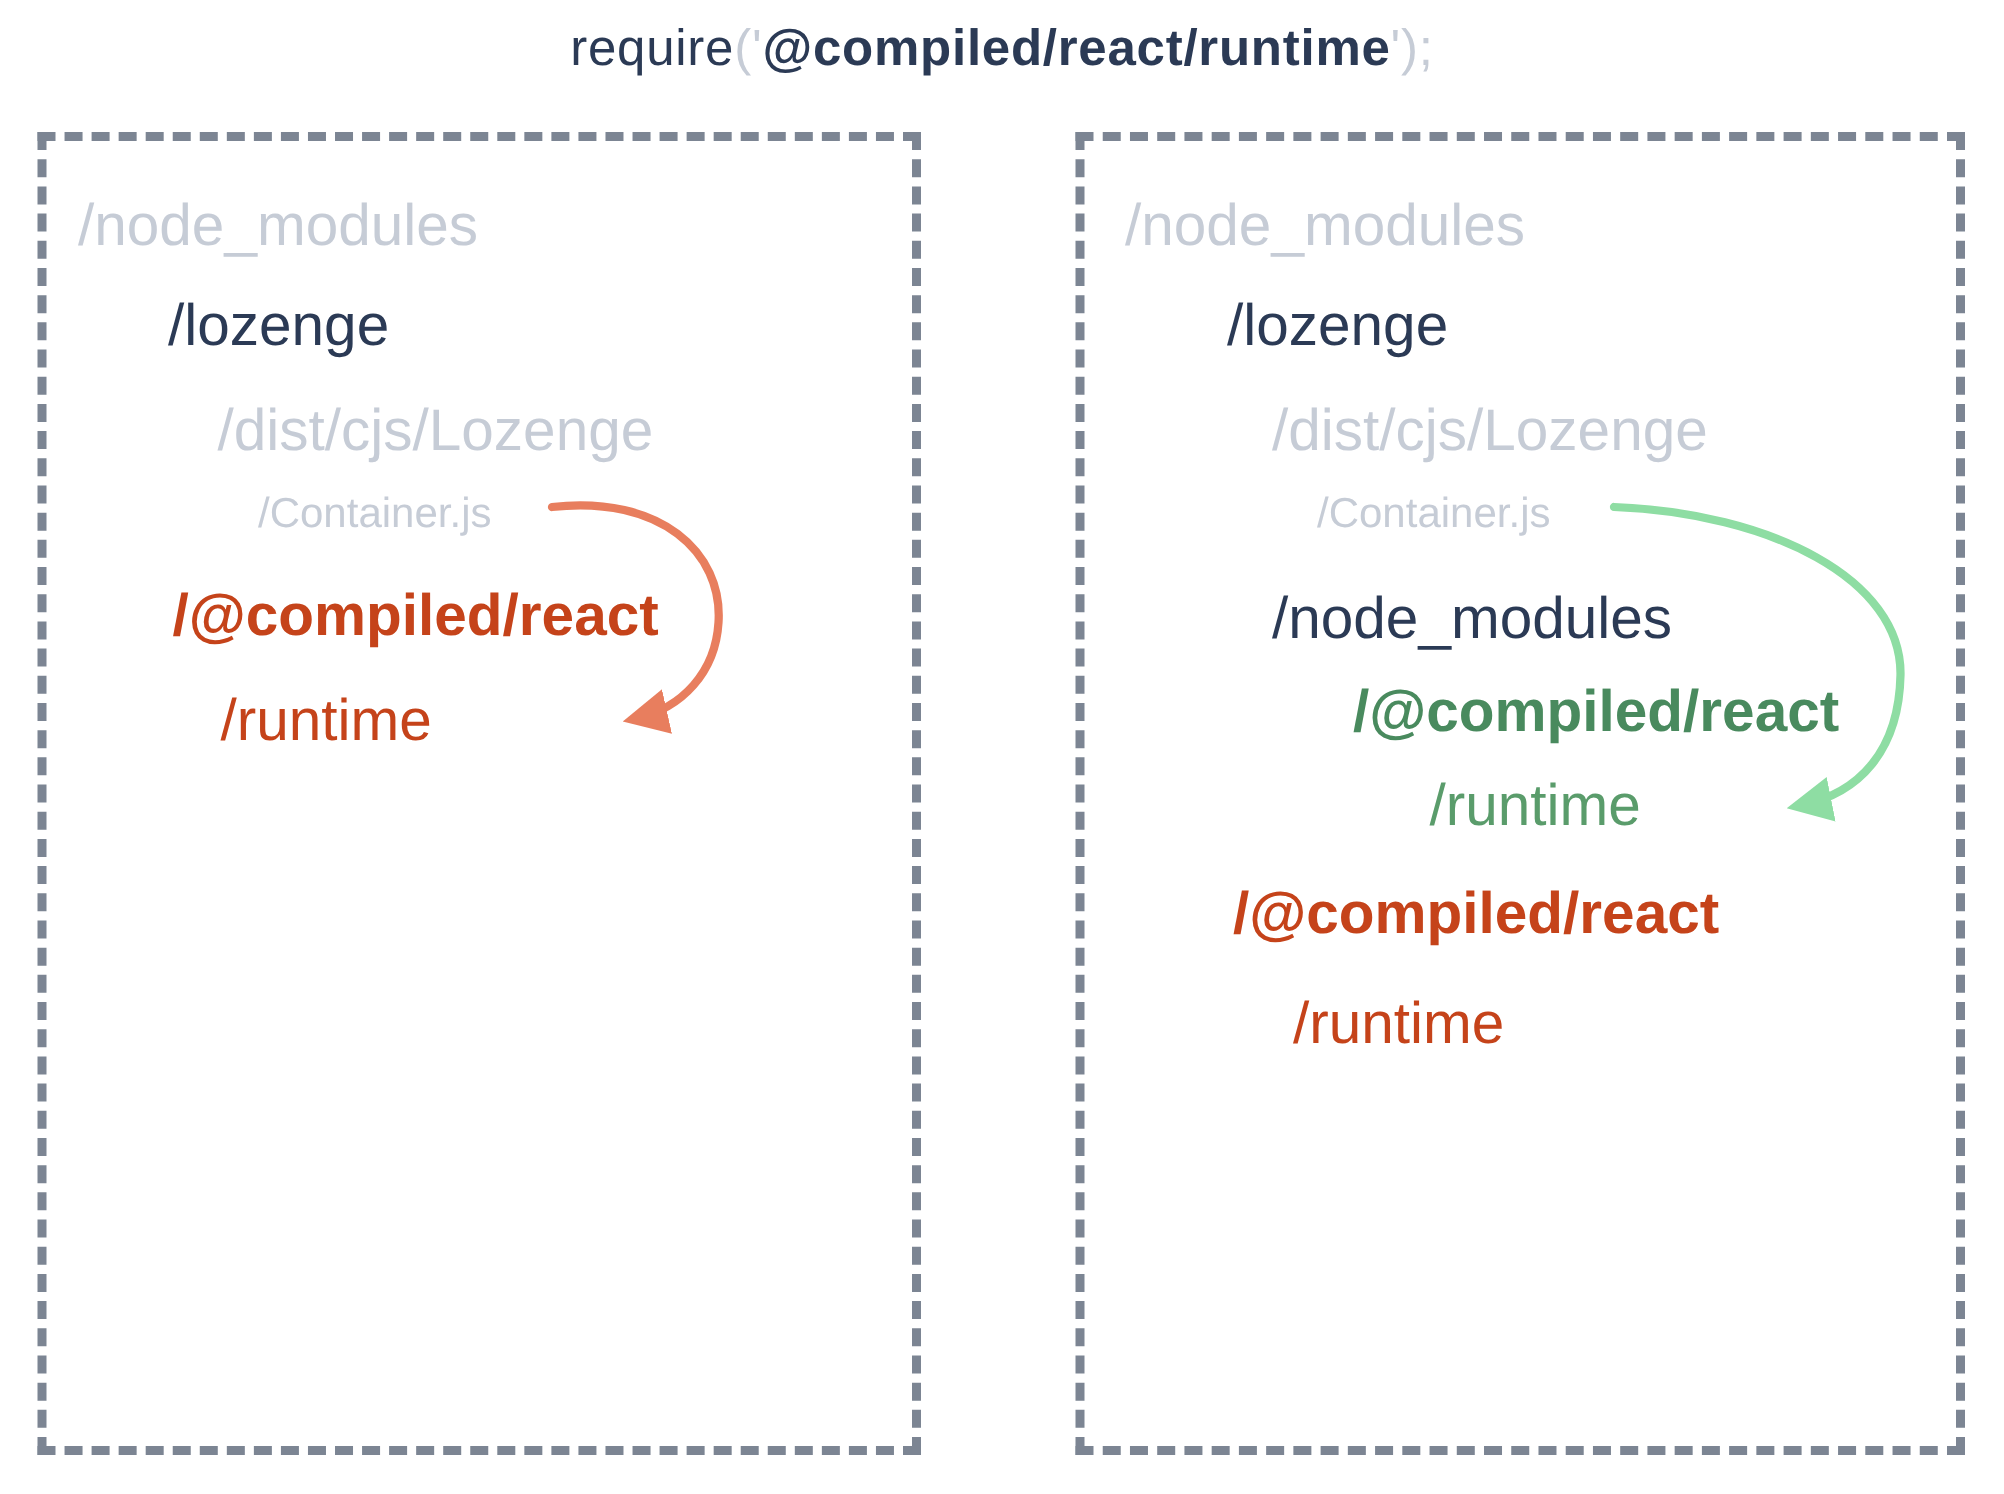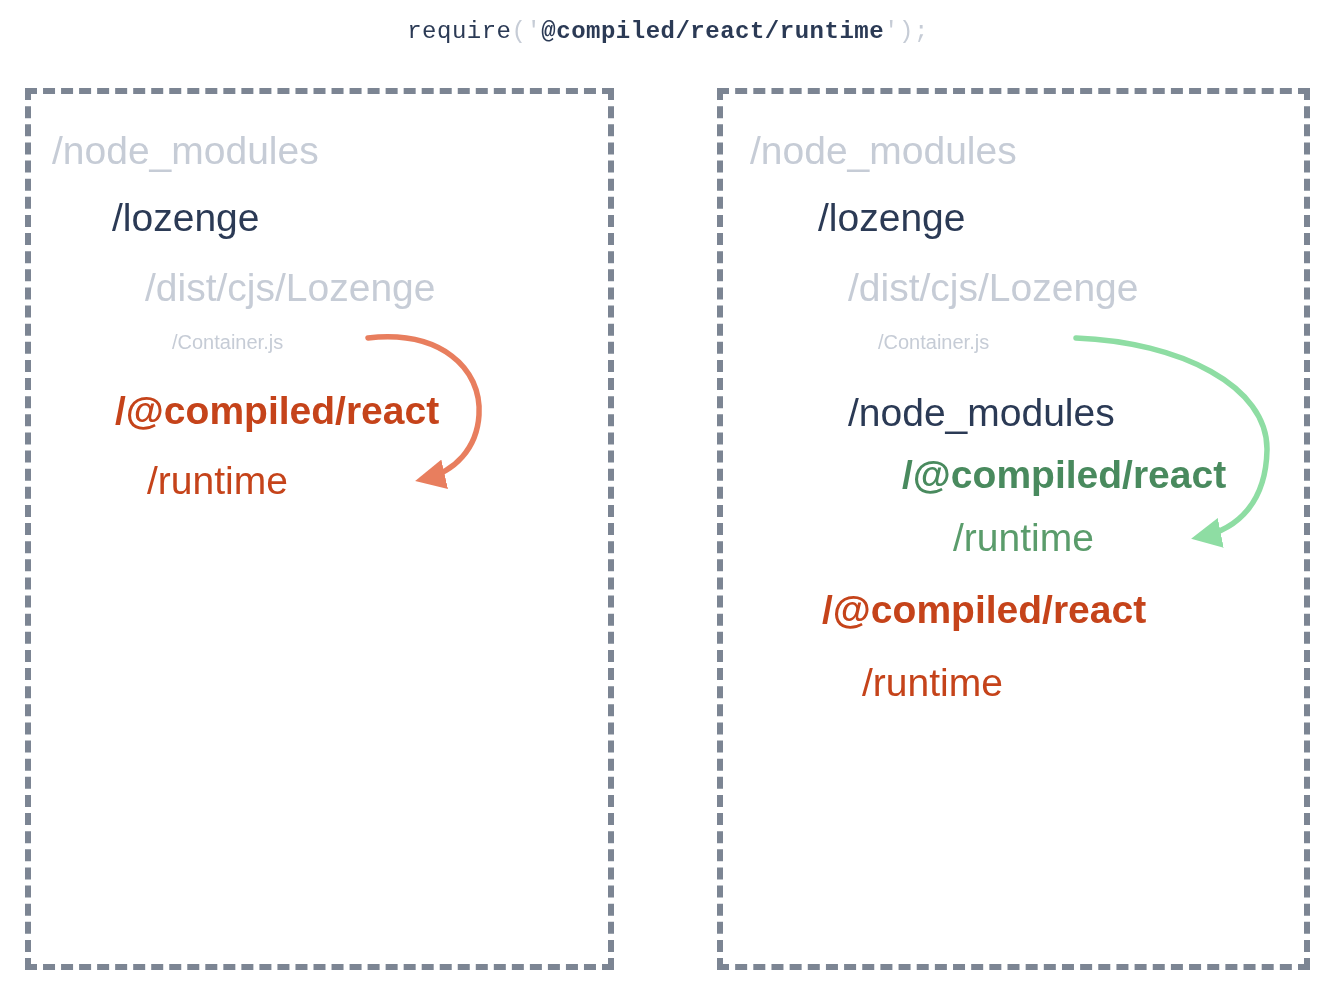--- a/index.html
+++ b/index.html
@@ -15,43 +15,42 @@
     position: relative;
     width: 1336px;
     height: 996px;
   }
   .title {
     position: absolute;
     top: 12px;
     left: 0;
     width: 100%;
     text-align: center;
-    font-size: 24px;
+    font-size: 34px;
     line-height: 40px;
     letter-spacing: 0.5px;
     white-space: nowrap;
-    font-family: Liberation Mono, monospace;
   }
   .panel {
     position: absolute;
     top: 88px;
     height: 882px;
     box-sizing: border-box;
     border: 6px dashed #7c8593;
     background: #ffffff;
   }
   #panel-left  { left: 25px;  width: 589px; }
   #panel-right { left: 717px; width: 593px; }
   .row {
     font-size: 39px;
     line-height: 36px;
     white-space: nowrap;
   }
   .row.small {
-    font-size: 20px;
+    font-size: 28px;
     line-height: 30px;
   }
   .bold { font-weight: bold; }
   .c-navy  { color: #2b3a55; }
   .c-muted { color: #c6ccd6; }
   .c-red   { color: #c5431a; }
   .c-green-dark { color: #498a5e; }
   .c-green { color: #5a9c6b; }
 
   

